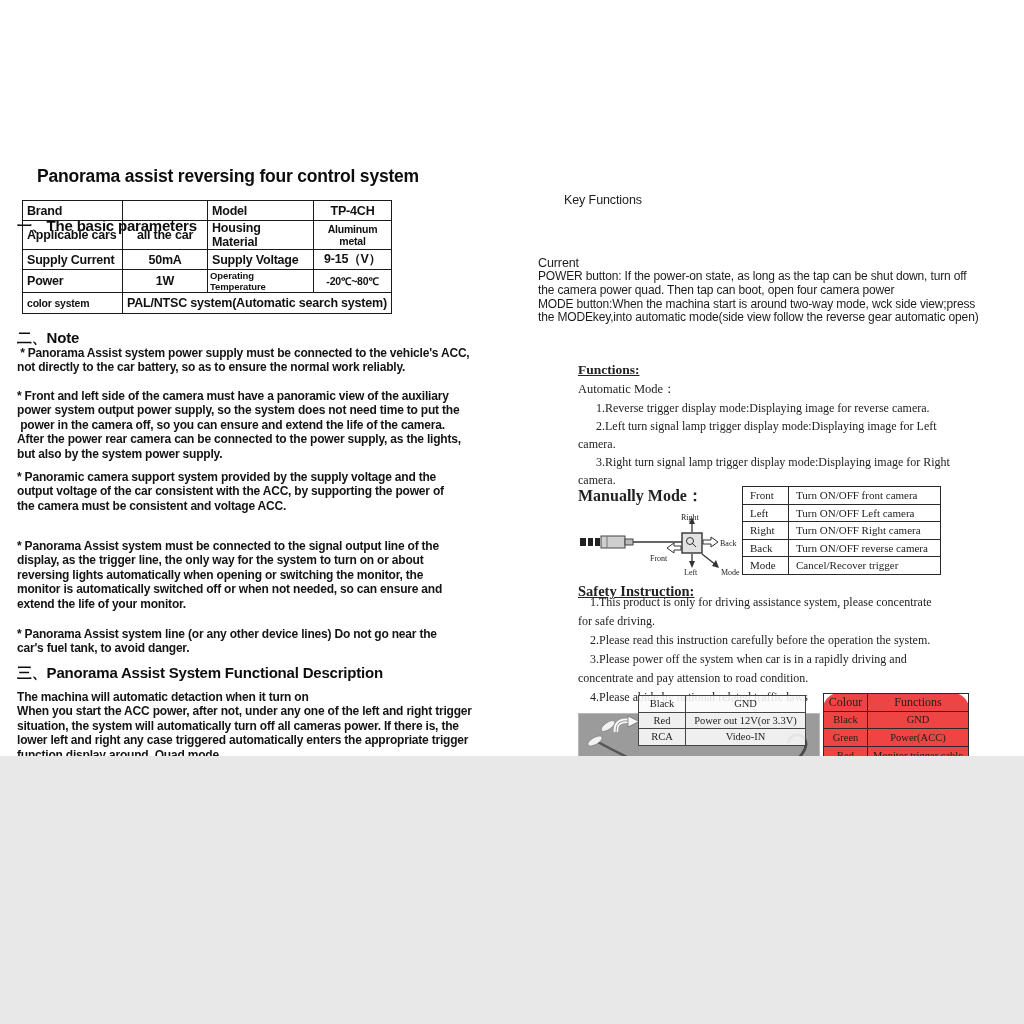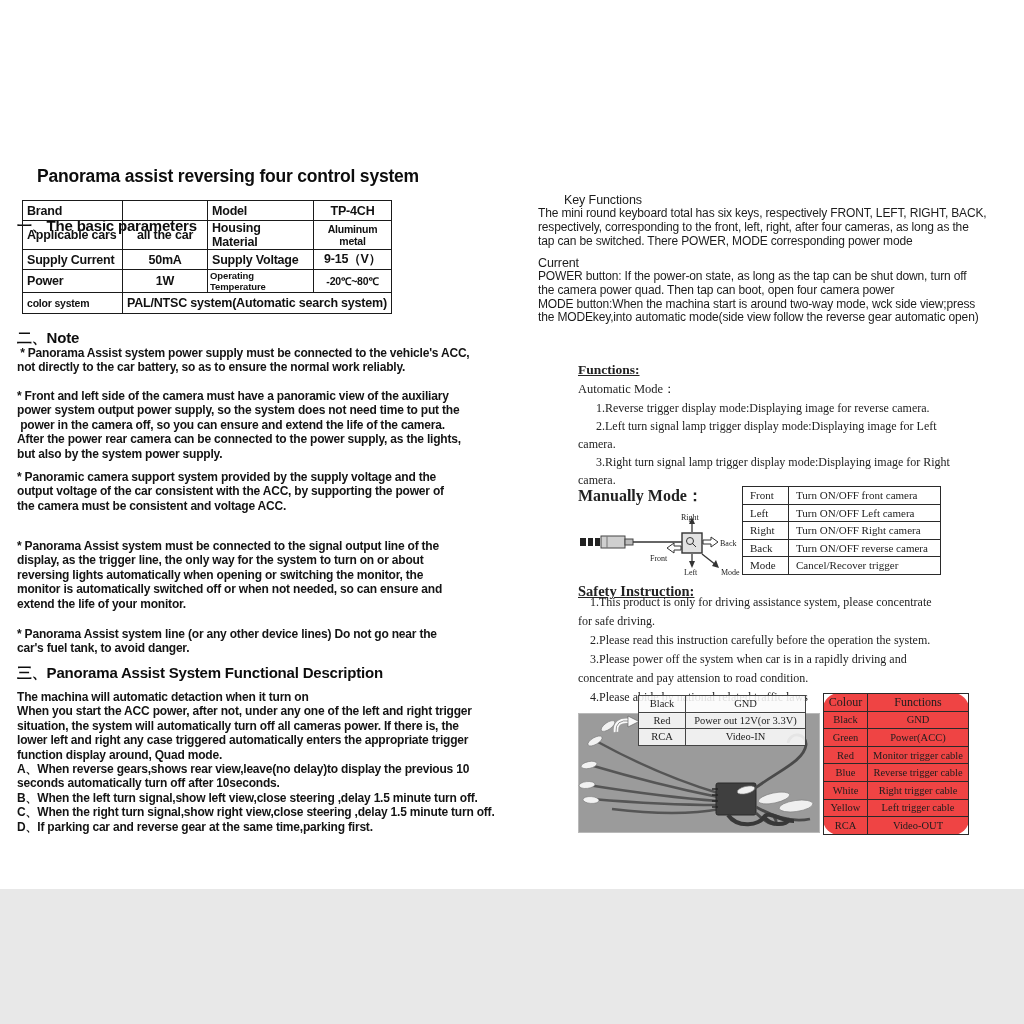--- a/index.html
+++ b/index.html
@@ -1,16 +1,16 @@
 <!DOCTYPE html>
 <html><head>
 <meta charset="utf-8">
 <style>
   html,body{margin:0;padding:0;background:#e8e8e8;}
-  .page{position:relative;width:1024px;height:889px;background:#ffffff;overflow:hidden;
+  .page{position:relative;width:1024px;height:756px;background:#ffffff;overflow:hidden;
         font-family:"Liberation Sans",sans-serif;color:#111;}
   .abs{position:absolute;}
   .pre{white-space:pre-wrap;}
   
   .doc-title{left:22px;top:166px;width:412px;text-align:center;font-size:17.5px;font-weight:700;
              letter-spacing:-0.2px;color:#0d0d0d;}
   .sec-head{font-size:15px;font-weight:700;color:#0d0d0d;letter-spacing:-0.2px;}
   .sec1{left:17px;top:193px;margin-top:24px;}
   .sec2{left:17px;top:329px;}
   .sec3{left:17px;top:664px;}
@@ -131,23 +131,20 @@
 situation, the system will automatically turn off all cameras power. If there is, the
 lower left and right any case triggered automatically enters the appropriate trigger
 function display around, Quad mode.
 A、When reverse gears,shows rear view,leave(no delay)to display the previous 10
 seconds automatically turn off after 10seconds.
 B、When the left turn signal,show left view,close steering ,delay 1.5 minute turn off.
 C、When the right turn signal,show right view,close steering ,delay 1.5 minute turn off.
 D、If parking car and reverse gear at the same time,parking first.</div>
 
   <div class="abs rhead kf-h">Key Functions</div>
-  <div class="abs rbody pre kf-b">The mini round keyboard total has six keys, respectively FRONT, LEFT, RIGHT, BACK,
-respectively, corresponding to the front, left, right, after four cameras, as long as the
-tap can be switched. There POWER, MODE corresponding power mode</div>
 
   <div class="abs rhead rm-h">Current</div>
   <div class="abs rbody pre rm-b">POWER button: If the power-on state, as long as the tap can be shut down, turn off
 the camera power quad. Then tap can boot, open four camera power
 MODE button:When the machina start is around two-way mode, wck side view;press
 the MODEkey,into automatic mode(side view follow the reverse gear automatic open)</div>
 
   <div class="abs serif fn-h">Functions:</div>
   <div class="abs serif auto-l">Automatic Mode：</div>
   <div class="abs serif pre auto-i">      1.Reverse trigger display mode:Displaying image for reverse camera.

